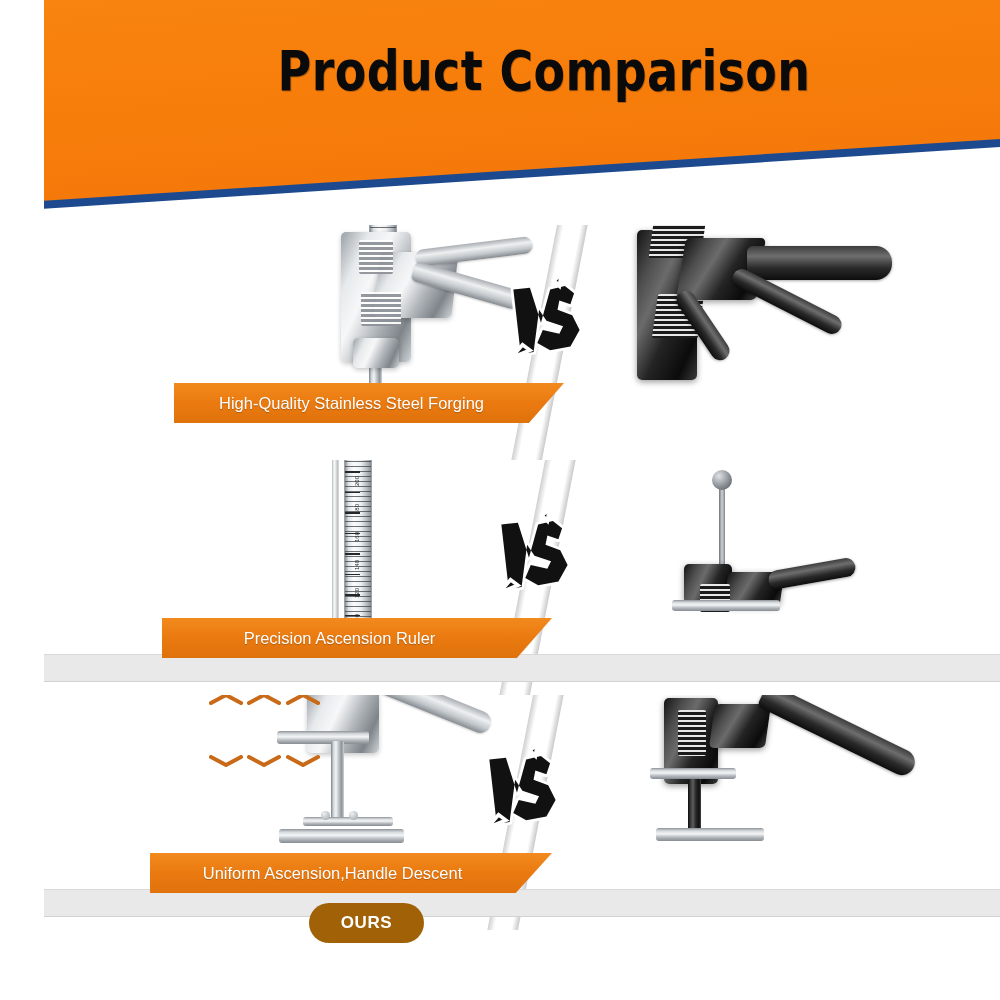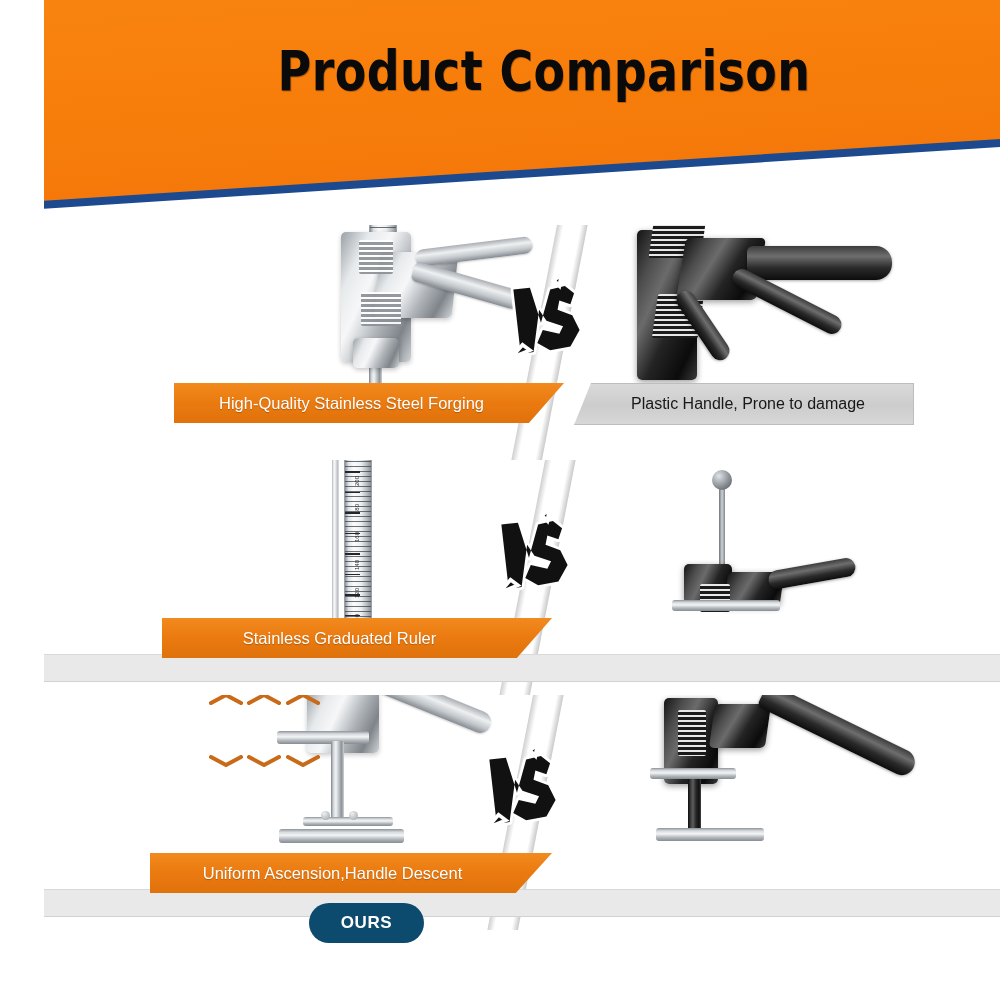--- a/index.html
+++ b/index.html
@@ -105,21 +105,21 @@
   .ruler .num{position:absolute;left:9px;font-size:6px;color:#2a2e32;
       transform:rotate(-90deg);transform-origin:0 0;font-family:"Liberation Sans",sans-serif;}
 
   
   .chevrons{position:absolute;z-index:10;}
   .chev{width:34px;height:12px;margin-bottom:3px;}
 
   
   .pill{position:absolute;height:40px;border-radius:20px;display:flex;align-items:center;
       justify-content:center;color:#fff;font-size:17px;font-weight:700;letter-spacing:.6px;z-index:15;}
-  .pill-ours{left:265px;top:903px;width:115px;background:#0c4a6e;}
+  .pill-ours{left:265px;top:903px;width:115px;background:#a16207;}
   .pill-others{left:620px;top:903px;width:125px;background:#6e6e6e;}
 </style>
 </head>
 <body>
 
 <div id="page">
 
   <div class="header-wrap">
     <div class="header-blue"></div>
     <div class="header-orange"></div>
@@ -161,23 +161,20 @@
           <path d="M8 18 L26 16 L38 54 L48 18 L64 14 L74 22 L70 34 L58 30 L56 40 L72 46 L80 62 L70 80 L48 84 L34 76 L40 62 L58 66 L62 58 L44 52 L36 40 L30 86 L16 88 Z" fill="#111" stroke="#fff" stroke-width="6" stroke-linejoin="round"></path>
           <path d="M8 18 L26 16 L38 54 L48 18 L64 14 L74 22 L70 34 L58 30 L56 40 L72 46 L80 62 L70 80 L48 84 L34 76 L40 62 L58 66 L62 58 L44 52 L36 40 L30 86 L16 88 Z" fill="#111"></path>
           <path d="M18 78 L6 92 L26 84 Z" fill="#111" stroke="#fff" stroke-width="4"></path>
           <path d="M52 8 L60 2 L58 14 Z" fill="#111" stroke="#fff" stroke-width="4"></path>
         </g>
       </svg>
 
       <div class="bar bar-ours">
         <span>High-Quality Stainless Steel Forging</span>
       </div>
-      <div class="bar bar-others">
-        <span>Plastic Handle, Prone to damage</span>
-      </div>
     </div>
 
     <div class="sep s1"></div>
 
     <div class="row r2">
 
       <div class="prod" style="left:290px;top:-8px;width:70px;height:180px;">
         <div class="ruler" style="left:10px;top:0;height:172px;">
           <div class="ticks"></div>
           <div class="ticks-long"></div>
@@ -206,21 +203,21 @@
       <svg class="vs" viewBox="0 0 100 100">
         <g>
           <path d="M8 18 L26 16 L38 54 L48 18 L64 14 L74 22 L70 34 L58 30 L56 40 L72 46 L80 62 L70 80 L48 84 L34 76 L40 62 L58 66 L62 58 L44 52 L36 40 L30 86 L16 88 Z" fill="#111" stroke="#fff" stroke-width="6" stroke-linejoin="round"></path>
           <path d="M8 18 L26 16 L38 54 L48 18 L64 14 L74 22 L70 34 L58 30 L56 40 L72 46 L80 62 L70 80 L48 84 L34 76 L40 62 L58 66 L62 58 L44 52 L36 40 L30 86 L16 88 Z" fill="#111"></path>
           <path d="M18 78 L6 92 L26 84 Z" fill="#111" stroke="#fff" stroke-width="4"></path>
           <path d="M52 8 L60 2 L58 14 Z" fill="#111" stroke="#fff" stroke-width="4"></path>
         </g>
       </svg>
 
       <div class="bar bar-ours">
-        <span>Stainless Graduated Ruler</span>
+        <span>Precision Ascension Ruler</span>
       </div>
     </div>
 
     <div class="sep s2"></div>
 
     <div class="row r3">
 
       <div class="chevrons" style="left:165px;top:-2px;">
         <svg class="chev" viewBox="0 0 34 12">
             <path d="M2 10 L17 2 L32 10" fill="none" stroke="#C96A18" stroke-width="4" stroke-linecap="round"></path>

